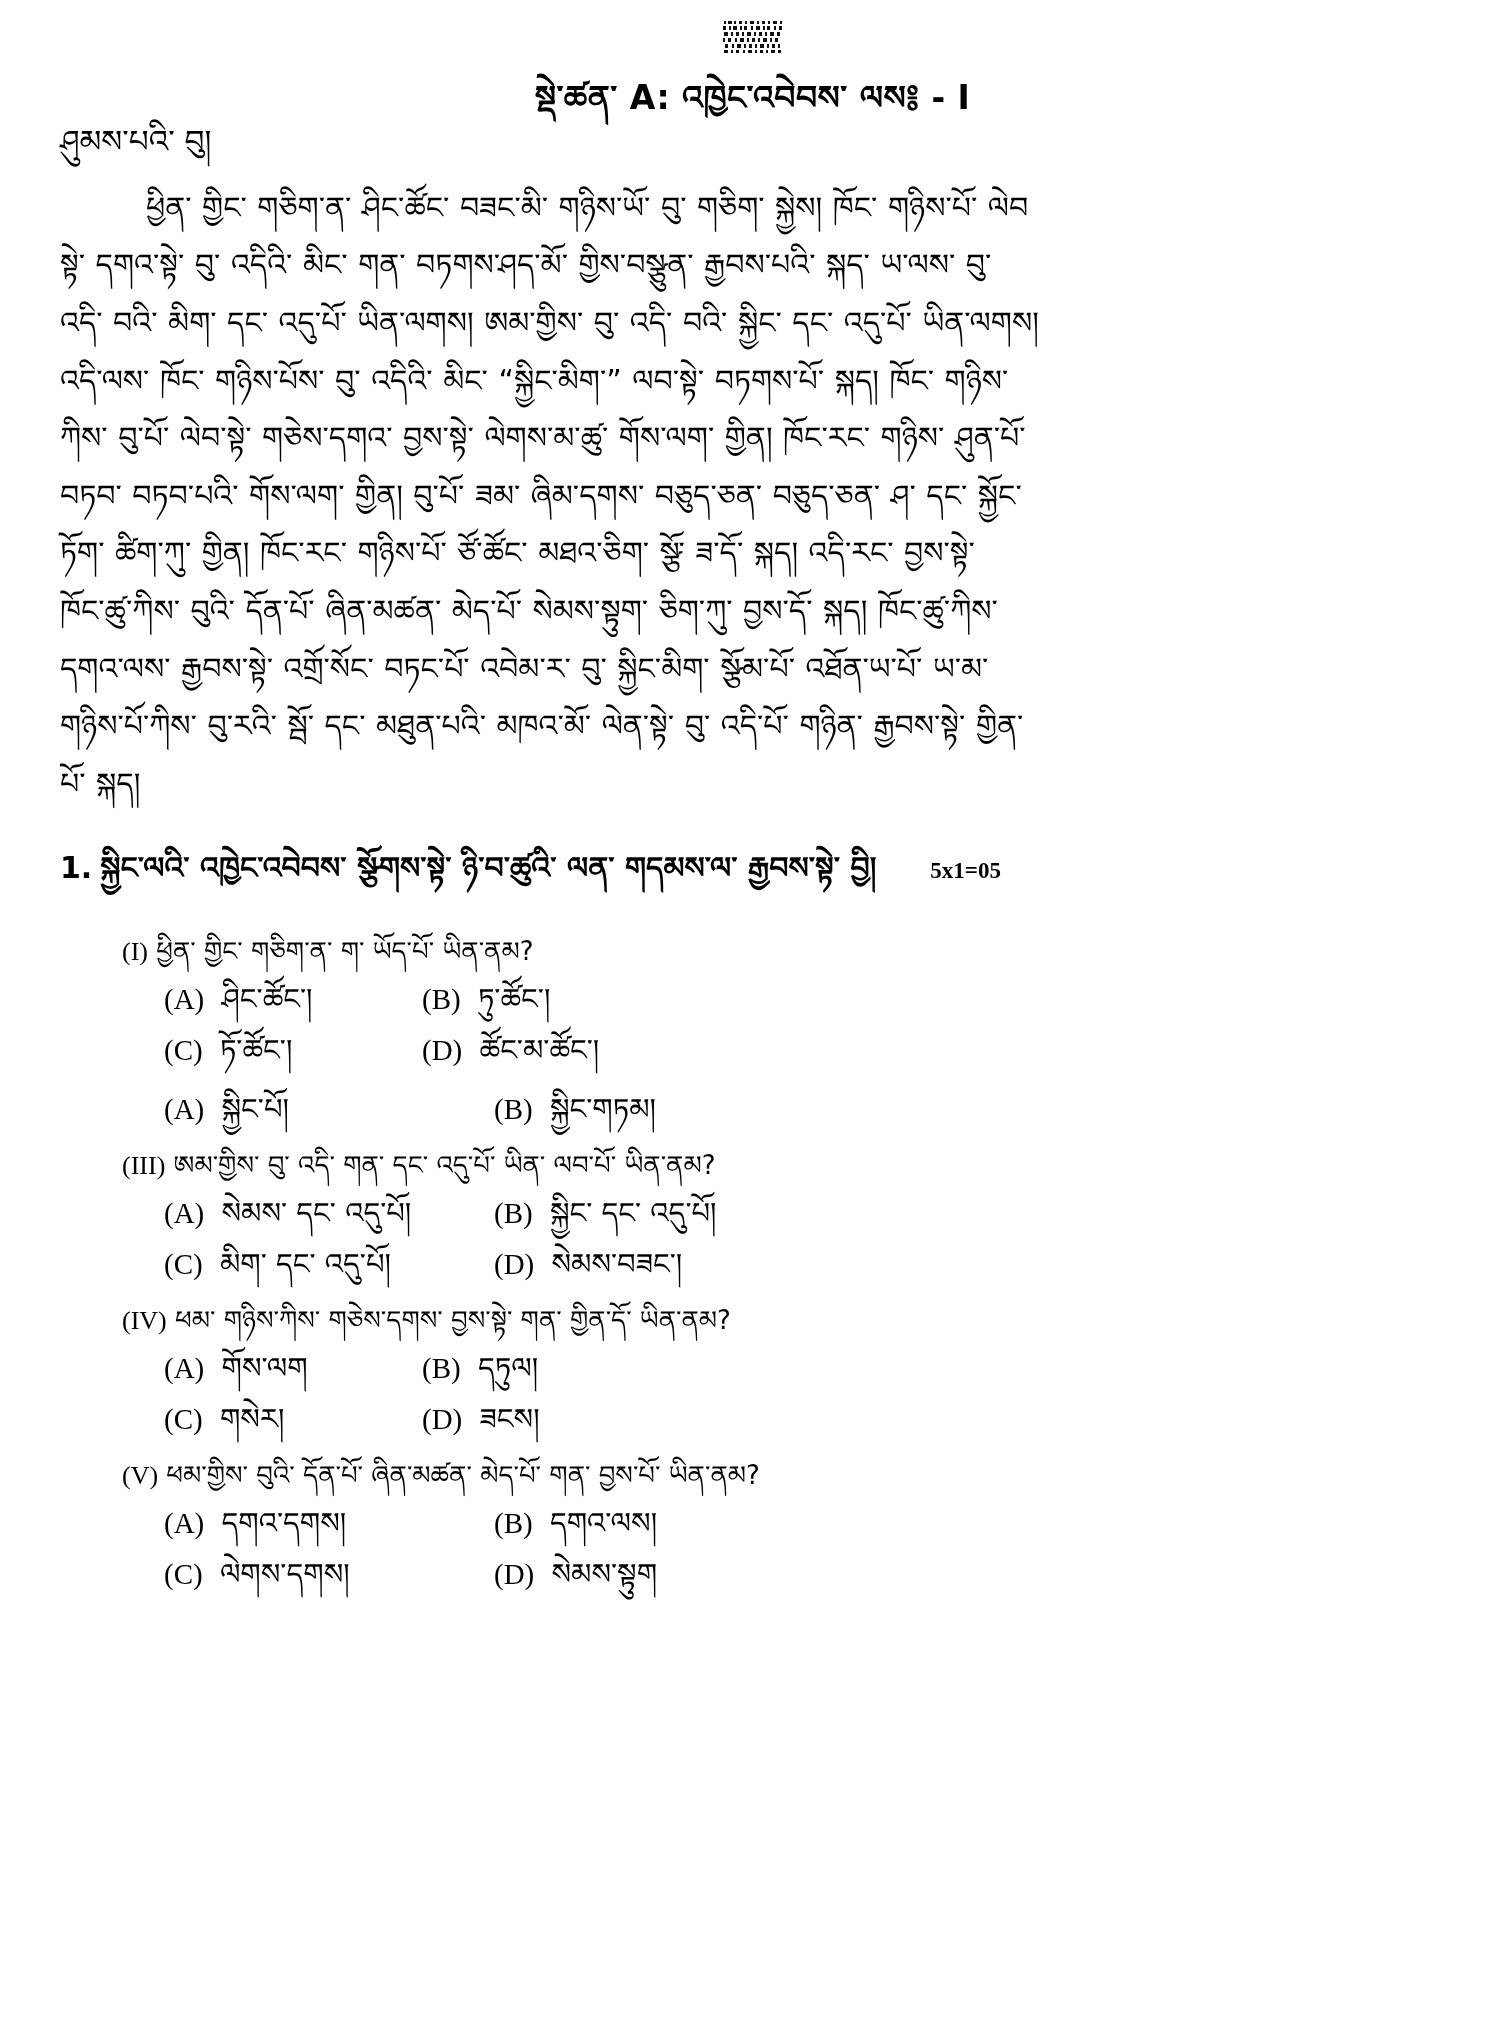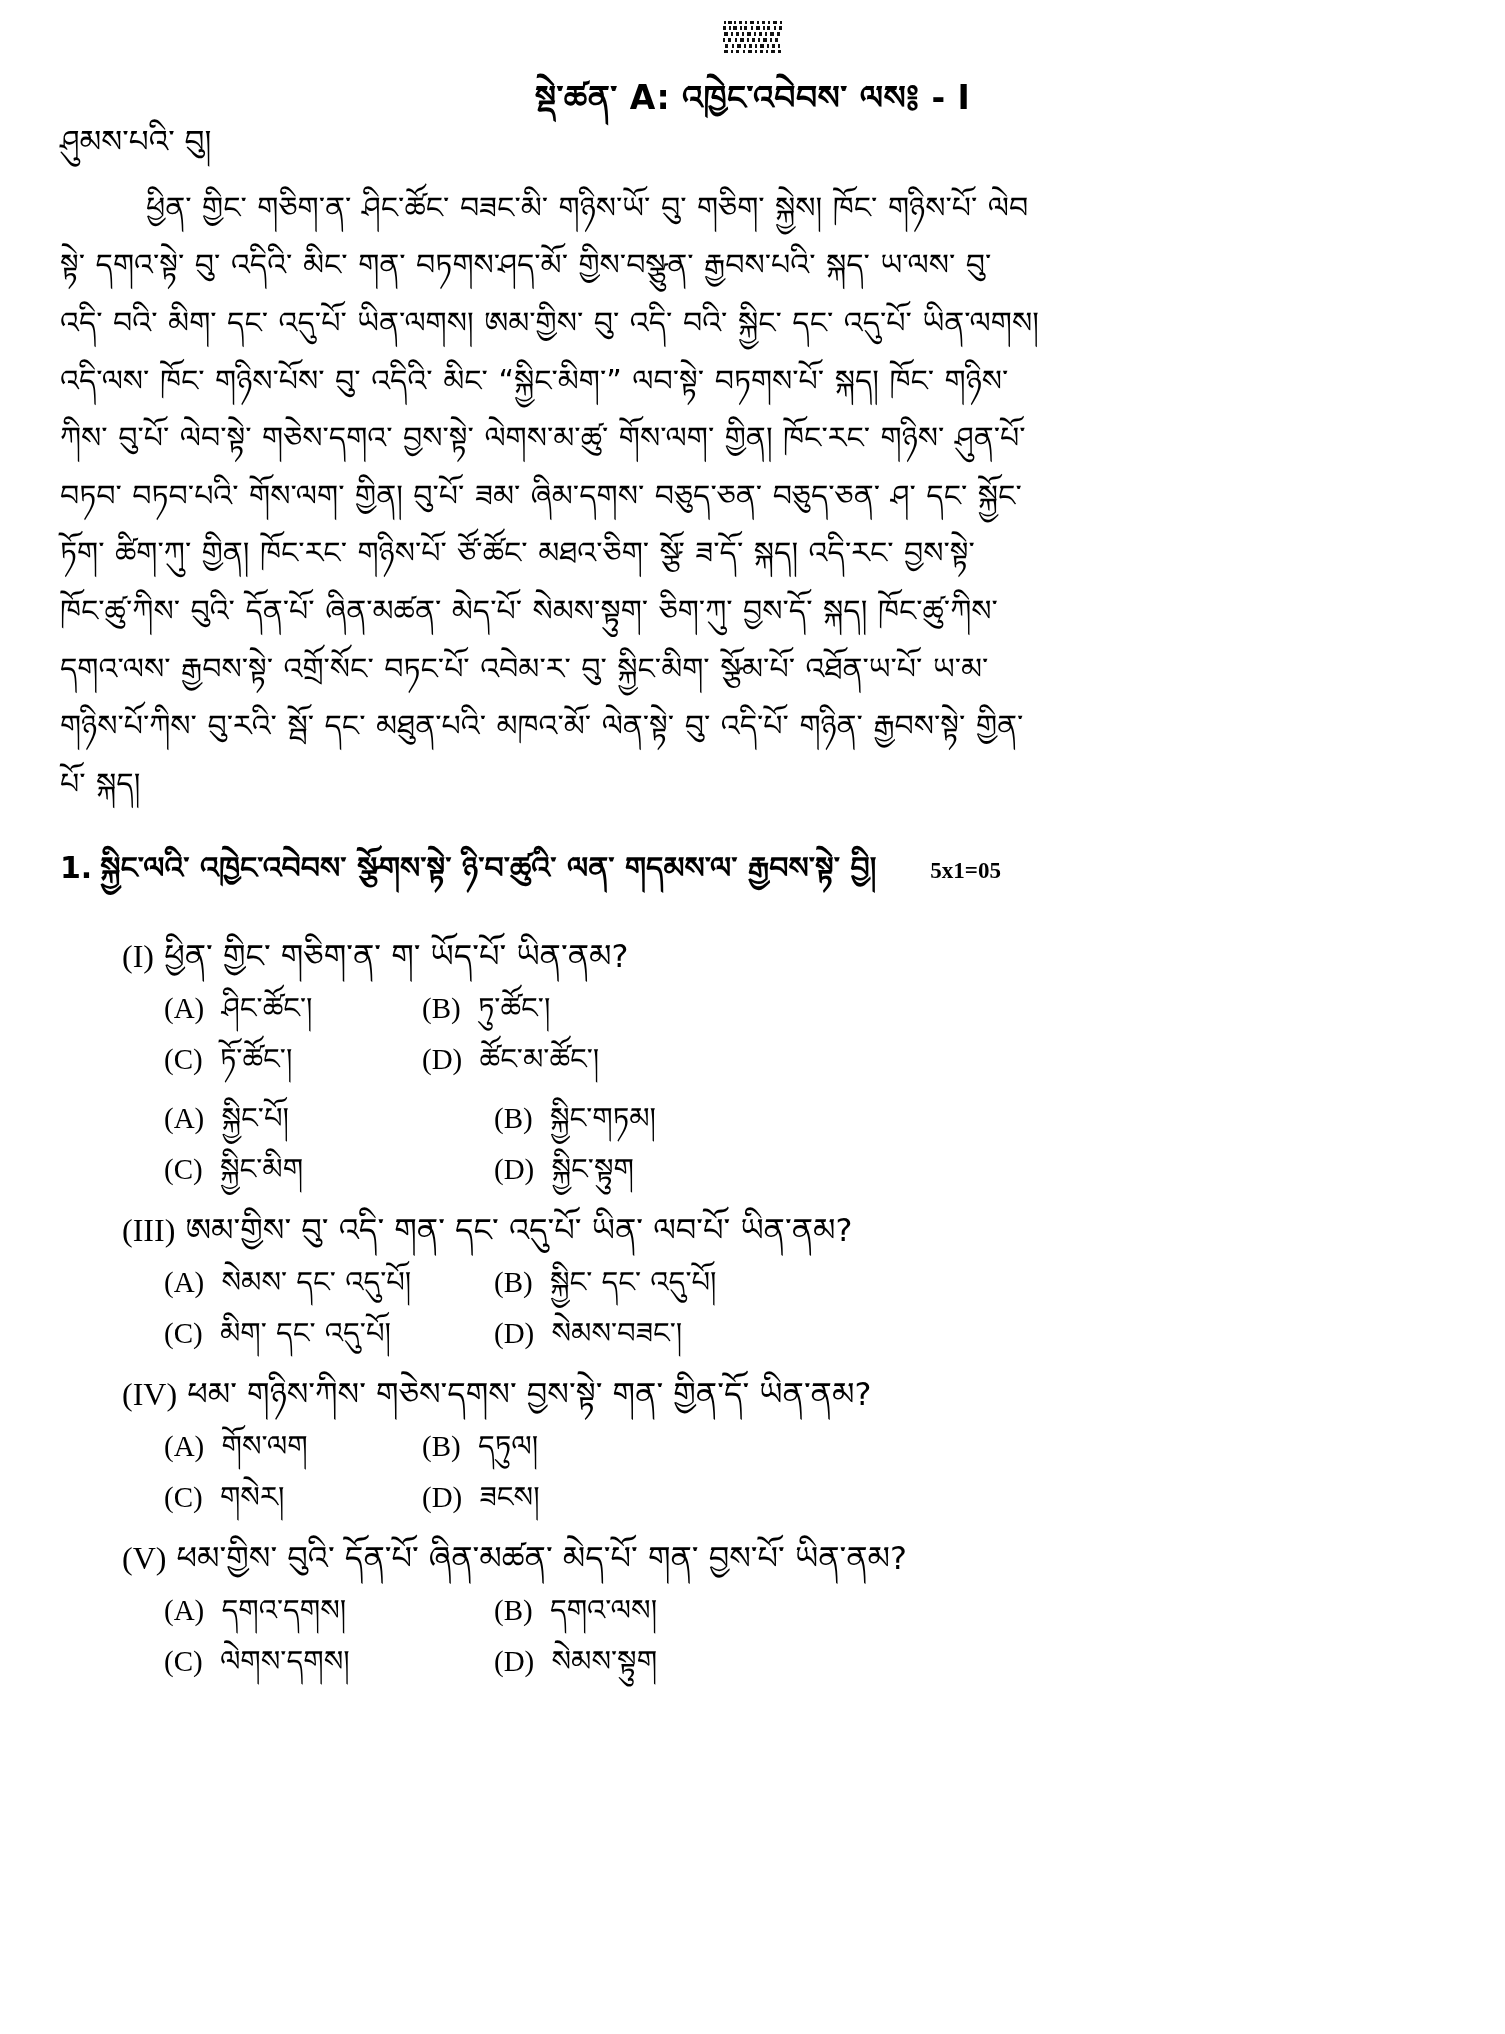--- a/index.html
+++ b/index.html
@@ -91,21 +91,21 @@
     font-weight: bold;
     font-family: "Liberation Serif", "DejaVu Serif", serif;
     font-size: 23px;
   }
 
   
   .subq {
     margin-top: 14px;
   }
   .subq-stem {
-    font-size: 32px;
+    font-size: 26px;
     line-height: 1.5;
     white-space: nowrap;
     padding-left: 62px;
   }
   .subq-stem .rn {
     font-family: "Liberation Serif", "DejaVu Serif", serif;
   }
   .opt-row {
     display: flex;
     font-size: 29px;
@@ -260,30 +260,20 @@
       <div class="opt-row">
         <span class="opt wide first">
           <span class="tag">(A)</span>
           <span>སྐྱིང་པོ།</span>
         </span>
         <span class="opt">
           <span class="tag">(B)</span>
           <span>སྐྱིང་གཏམ།</span>
         </span>
       </div>
-      <div class="opt-row">
-        <span class="opt wide first">
-          <span class="tag">(C)</span>
-          <span>སྐྱིང་མིག</span>
-        </span>
-        <span class="opt">
-          <span class="tag">(D)</span>
-          <span>སྐྱིང་སྟུག</span>
-        </span>
-      </div>
     </div>
 
     <div class="subq">
       <div class="subq-stem">
         <span class="rn">(III)</span>
         <span>ཨམ་གྱིས་ བུ་ འདི་ གན་ དང་ འདུ་པོ་ ཡིན་ ལབ་པོ་ ཡིན་ནམ?</span>
       </div>
       <div class="opt-row">
         <span class="opt wide first">
           <span class="tag">(A)</span>

